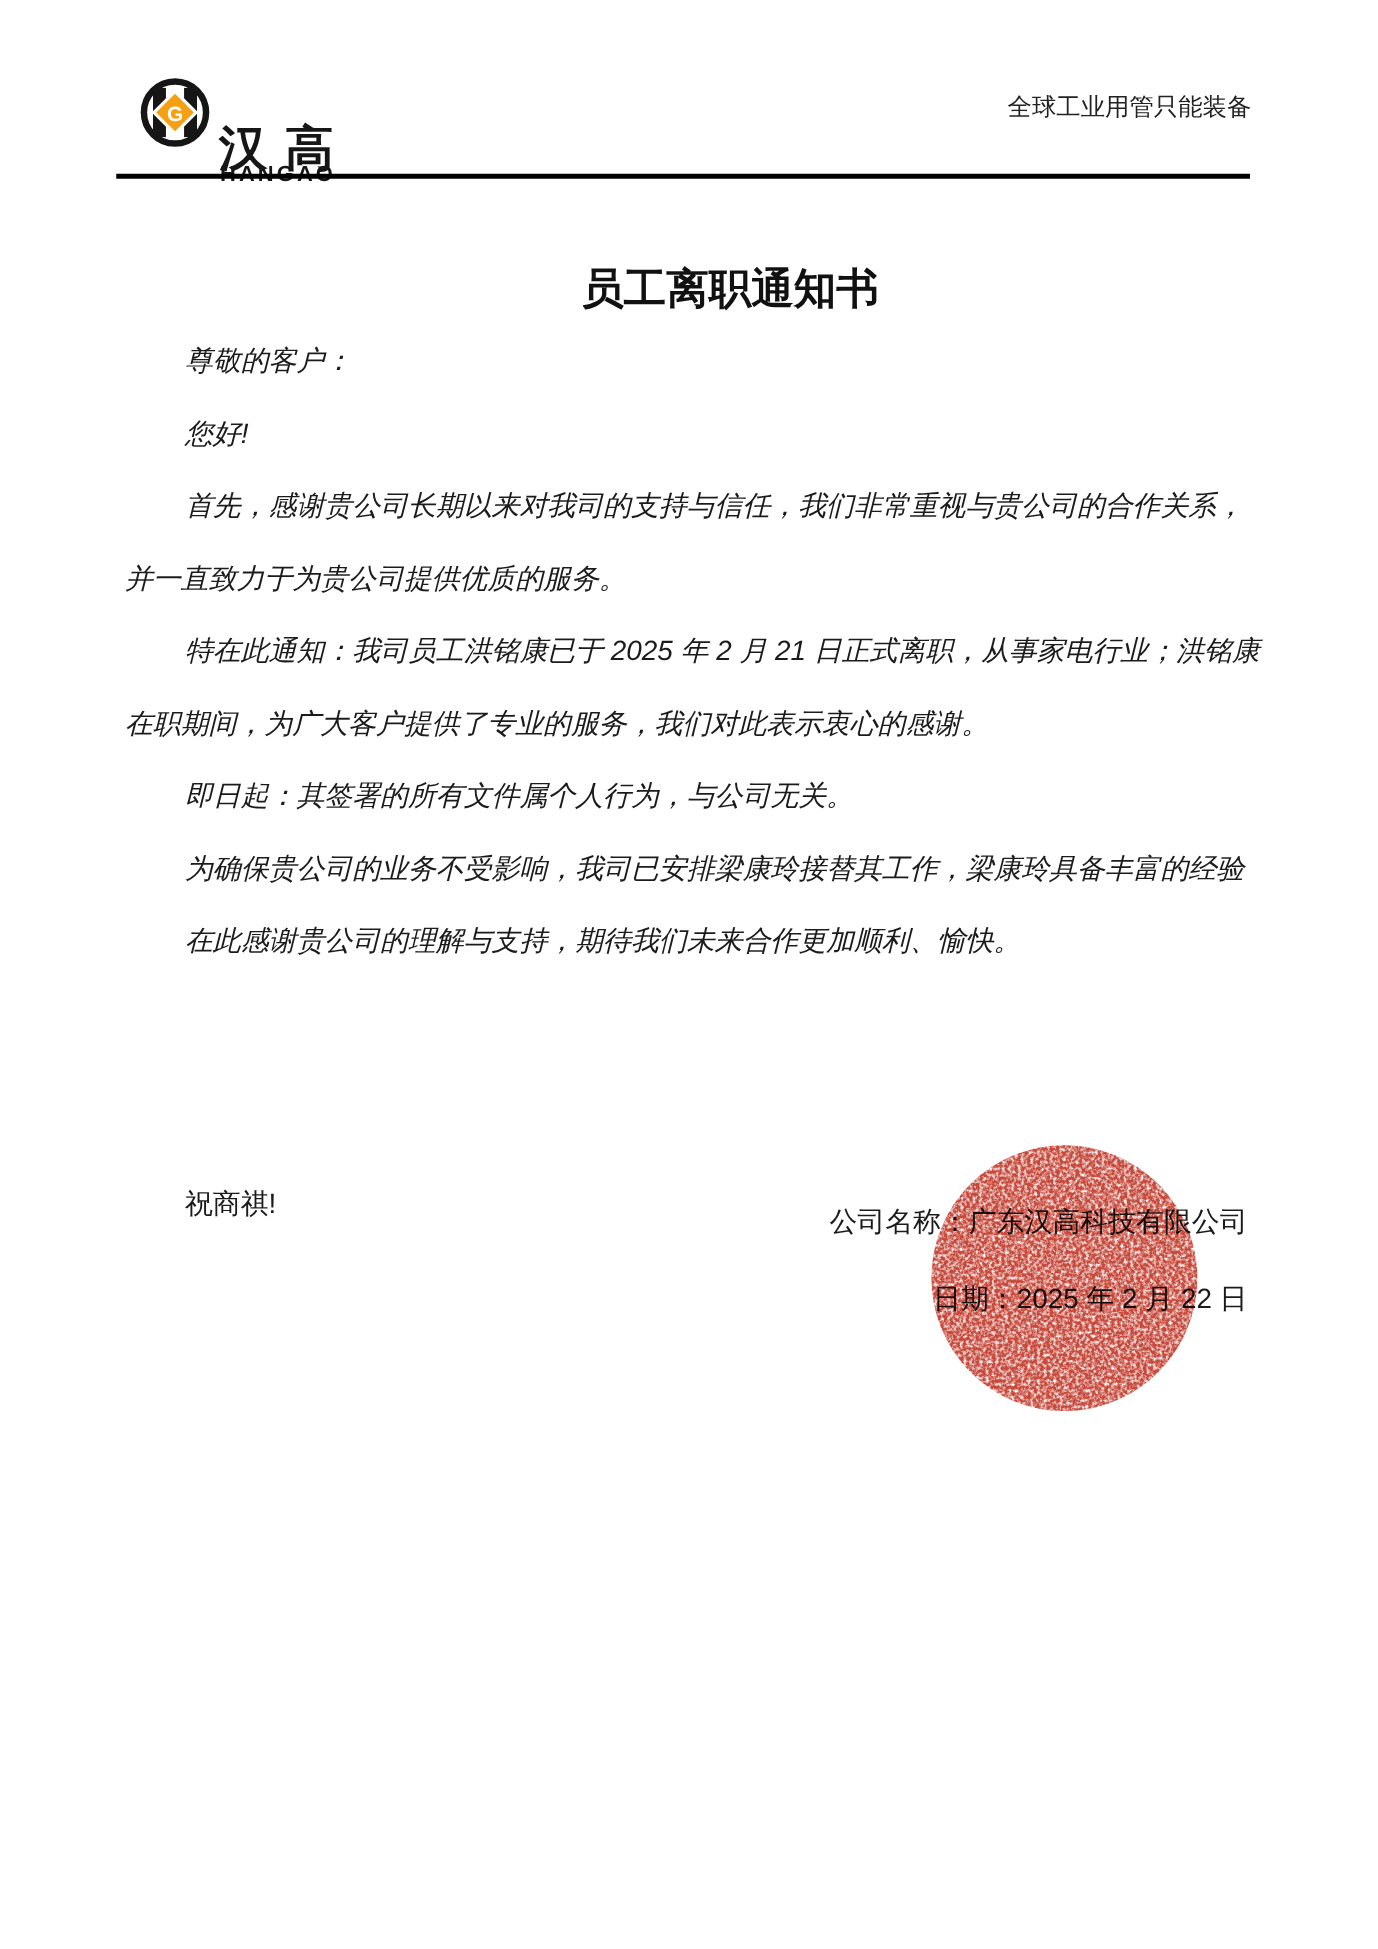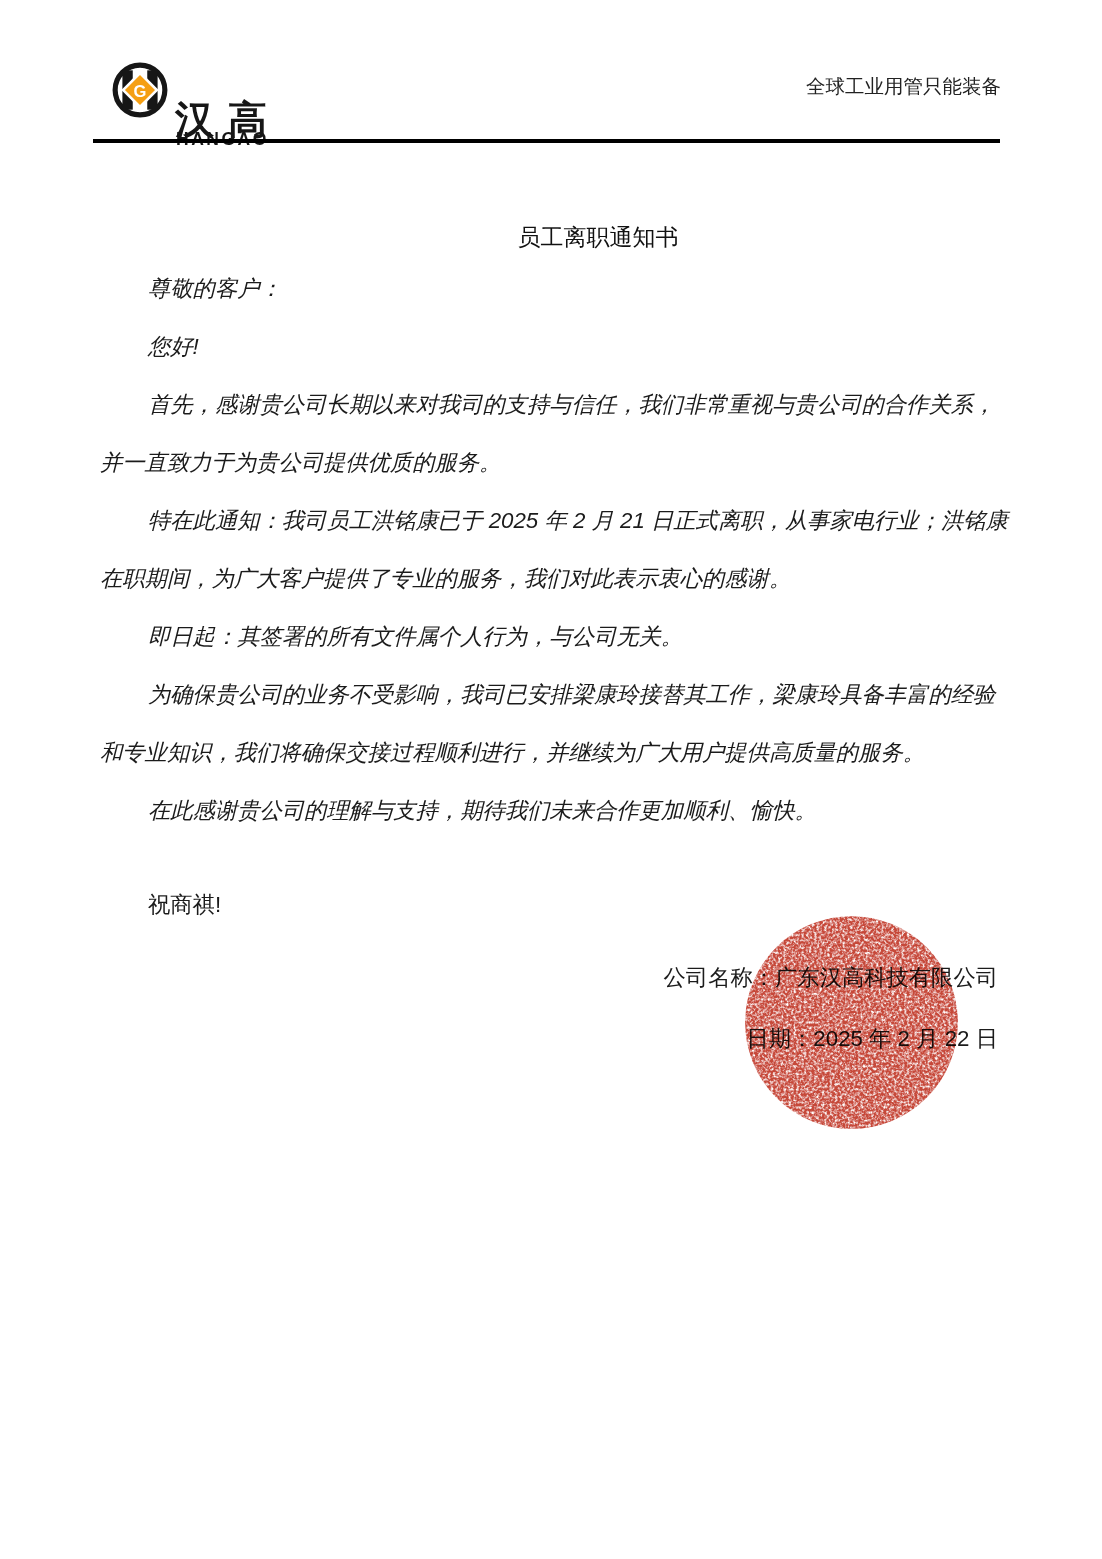--- a/index.html
+++ b/index.html
@@ -25,35 +25,35 @@
   .slogan{
     position:absolute;right:101px;top:74px;
     font-size:19.5px;line-height:1.3;color:#222;white-space:nowrap;
   }
   .rule{
     position:absolute;left:93px;top:139px;width:907px;height:4px;background:#000;
   }
 
   
   h1.doc-title{
-    position:absolute;left:100px;top:206px;width:900px;margin:16px;
+    position:absolute;left:100px;top:206px;width:900px;margin:2px;
     text-align:center;text-indent:64px;
-    font-size:23px;font-weight:normal;color:#111;white-space:nowrap;
+    font-size:34px;font-weight:bold;color:#111;white-space:nowrap;
   }
 
   
   .body-text{position:absolute;left:100px;top:260px;width:910px;font-style:italic;}
   .line{
     height:58px;line-height:58px;font-size:22.3px;color:#1b1b1b;
     white-space:nowrap;
   }
   .line.indent{padding-left:48px;}
 
   .closing{
-    position:absolute;left:148px;top:890px;
+    position:absolute;left:148px;top:948px;
     font-size:22.3px;line-height:30px;white-space:nowrap;
   }
 
   
   .sig-company{
     position:absolute;right:104px;top:963px;
     font-size:22.3px;line-height:30px;white-space:nowrap;
   }
   .sig-date{
     position:absolute;right:104px;top:1024px;
@@ -100,21 +100,20 @@
 
   <div class="body-text">
     <div class="line indent">尊敬的客户：</div>
     <div class="line indent">您好!</div>
     <div class="line indent">首先，感谢贵公司长期以来对我司的支持与信任，我们非常重视与贵公司的合作关系，</div>
     <div class="line">并一直致力于为贵公司提供优质的服务。</div>
     <div class="line indent">特在此通知：我司员工洪铭康已于 2025 年 2 月 21 日正式离职，从事家电行业；洪铭康</div>
     <div class="line">在职期间，为广大客户提供了专业的服务，我们对此表示衷心的感谢。</div>
     <div class="line indent">即日起：其签署的所有文件属个人行为，与公司无关。</div>
     <div class="line indent">为确保贵公司的业务不受影响，我司已安排梁康玲接替其工作，梁康玲具备丰富的经验</div>
-    <div class="line">和专业知识，我们将确保交接过程顺利进行，并继续为广大用户提供高质量的服务。</div>
     <div class="line indent">在此感谢贵公司的理解与支持，期待我们未来合作更加顺利、愉快。</div>
   </div>
 
   <div class="closing">祝商祺!</div>
 
   <div class="sig-company">公司名称：广东汉高科技有限公司</div>
   <div class="sig-date">日期：2025 年 2 月 22 日</div>
 
   <div class="seal">
     <svg width="223" height="223" viewBox="0 0 228 228">

